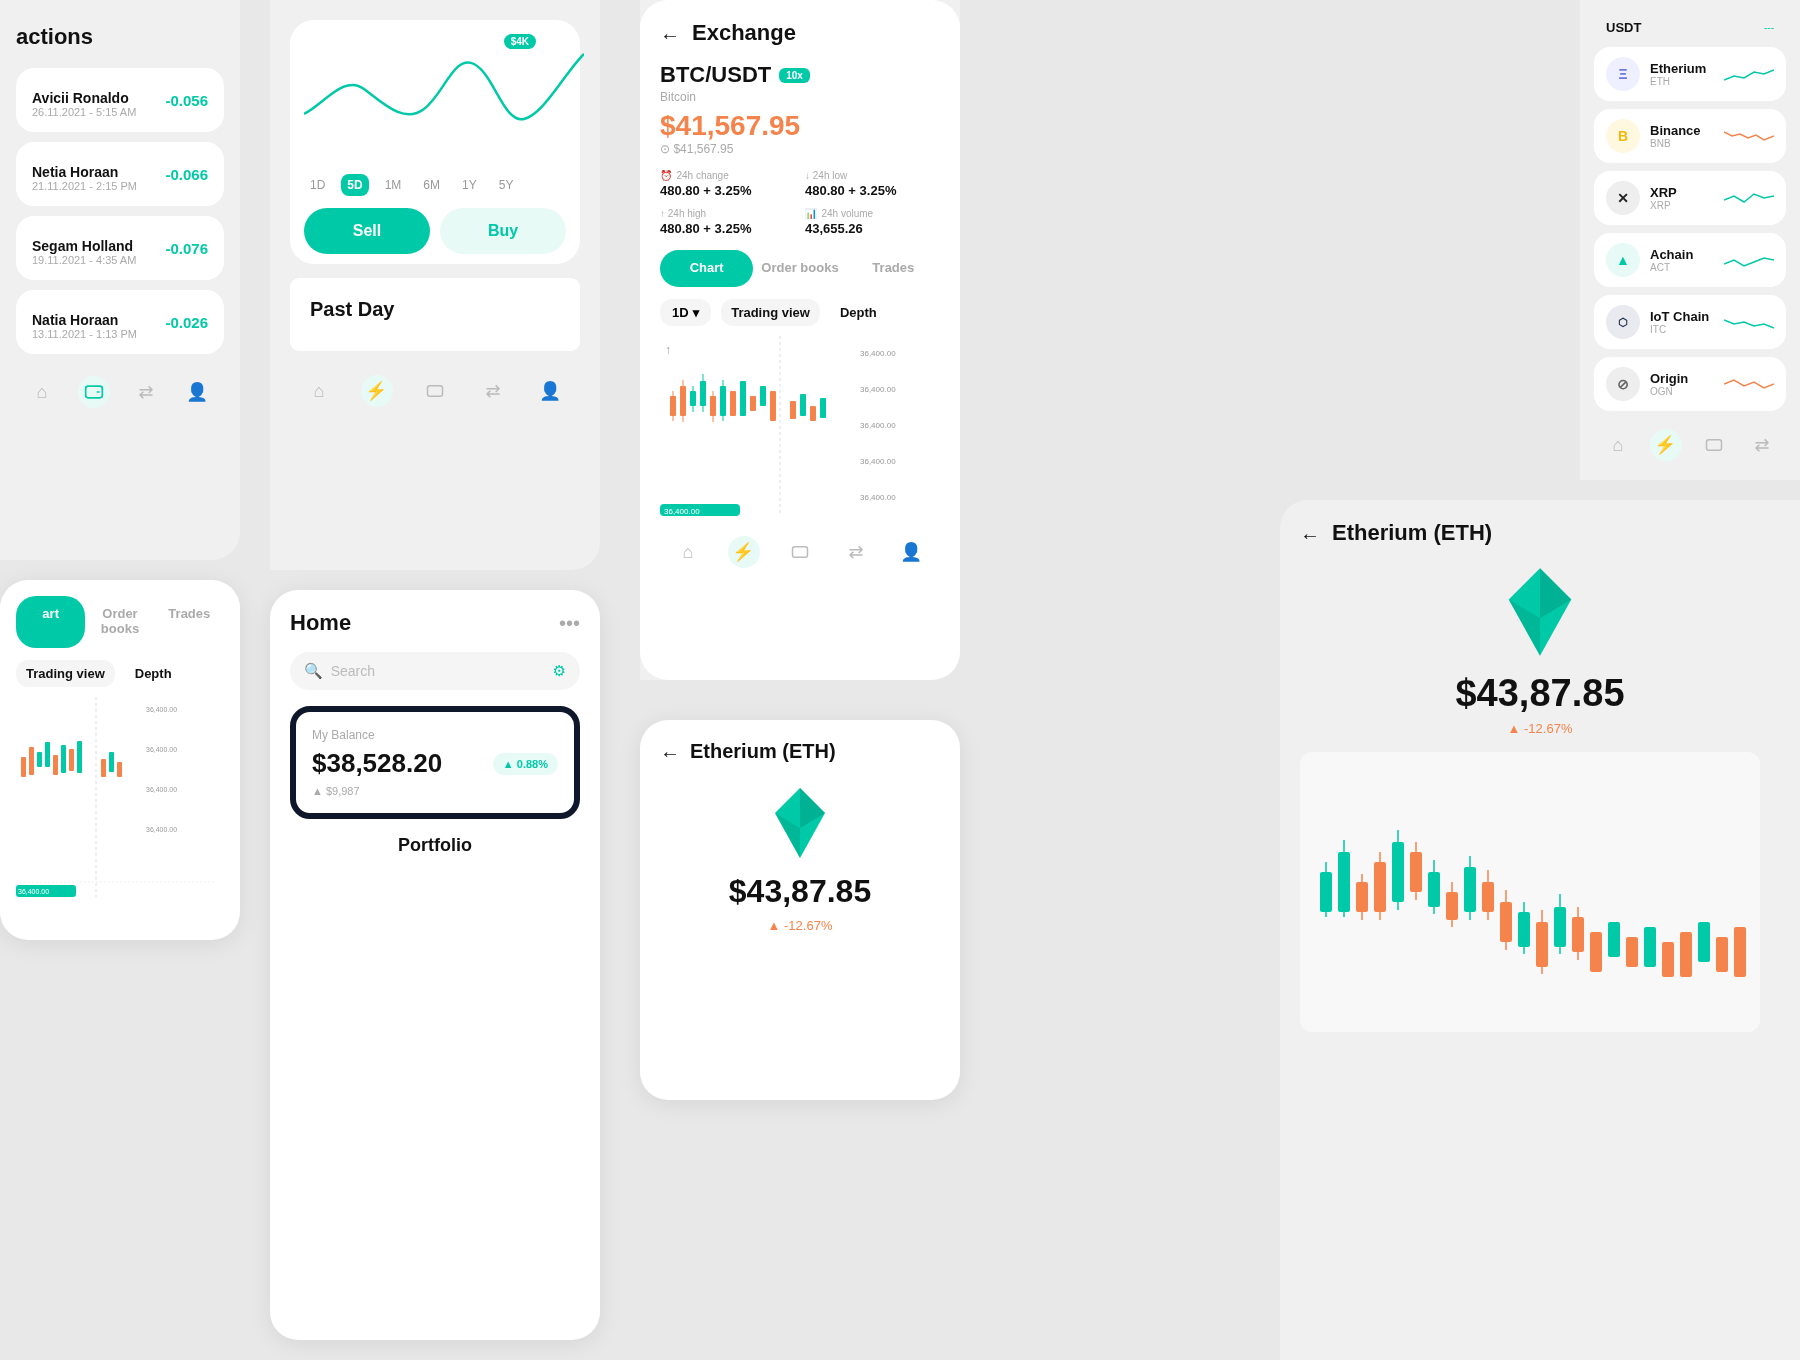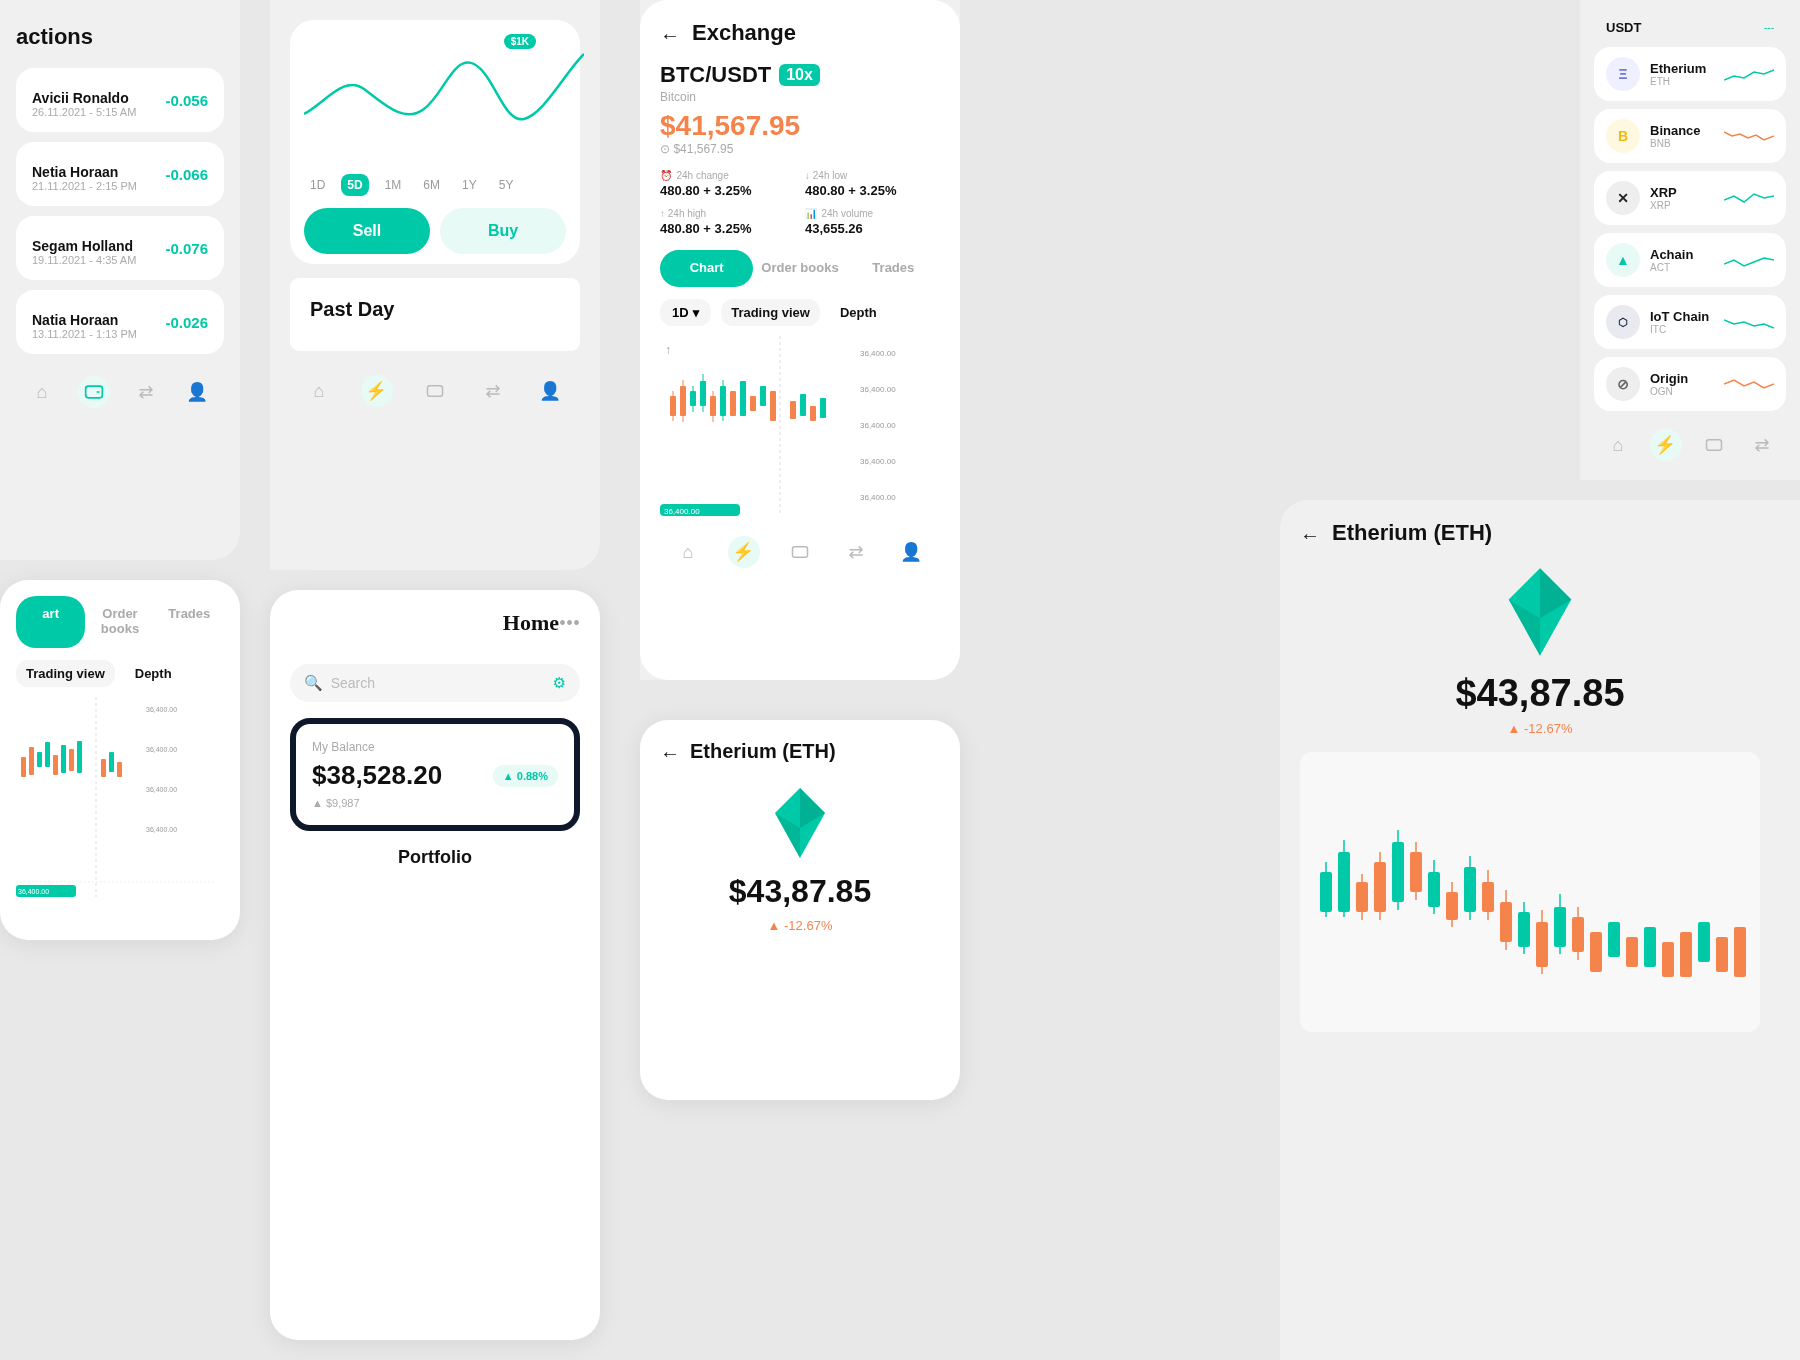--- a/index.html
+++ b/index.html
@@ -137,21 +137,21 @@
     .ex-header {
       display: flex; align-items: center; gap: 12px; margin-bottom: 16px;
     }
     .ex-back { font-size: 20px; color: #111; cursor: pointer; }
     .ex-title { font-size: 22px; font-weight: 700; color: #111; }
 
     .pair-header { margin-bottom: 14px; }
     .pair-name { font-size: 22px; font-weight: 700; color: #111; display: flex; align-items: center; gap: 8px; }
     .pair-badge {
       background: #00c9a7; color: #fff;
-      font-size: 16px; font-weight: 700; padding: 2px 7px; border-radius: 6px;
+      font-size: 10px; font-weight: 700; padding: 2px 7px; border-radius: 6px;
     }
     .pair-sub { font-size: 12px; color: #aaa; margin: 2px 0 6px; }
     .pair-price { font-size: 28px; font-weight: 700; color: #f5844c; }
     .pair-price2 { font-size: 12px; color: #aaa; }
 
     .stats-grid {
       display: grid; grid-template-columns: 1fr 1fr; gap: 10px; margin: 14px 0;
     }
     .stat-box {}
     .stat-label { font-size: 10px; color: #aaa; display: flex; align-items: center; gap: 4px; }
@@ -243,23 +243,22 @@
       position: absolute;
       top: 590px; left: 270px;
       width: 330px;
       background: #fff;
       border-radius: 28px;
       padding: 20px 20px 16px;
       box-shadow: 0 4px 24px rgba(0,0,0,.08);
       height: 750px;
     }
     .home-header {
-      display: flex; align-items: center; justify-content: flex-end;
-      margin-bottom: 28px;
-      font-family: Liberation Serif, serif;
+      display: flex; align-items: center; justify-content: space-between;
+      margin-bottom: 16px;
     }
     .home-title { font-size: 22px; font-weight: 700; color: #111; }
     .home-dots { font-size: 20px; color: #aaa; cursor: pointer; }
 
     .search-bar {
       background: #f5f5f5; border-radius: 20px;
       display: flex; align-items: center; gap: 8px;
       padding: 10px 14px; margin-bottom: 16px;
     }
     .search-icon { color: #bbb; font-size: 15px; }
@@ -388,21 +387,21 @@
         </svg>
     </div>
     <div class="nav-icon">⇄</div>
     <div class="nav-icon">👤</div>
   </div>
 </div>
 
 <div class="panel-chart">
   <div class="chart-area">
     <div class="chart-wave">
-      <span class="price-badge">$1K</span>
+      <span class="price-badge">$4K</span>
       <svg viewBox="0 0 280 110" width="280" height="110">
         <path d="M0,80 C20,70 40,40 60,55 C80,70 100,90 120,75 C140,60 150,20 170,30 C190,40 200,90 220,85 C240,80 260,40 280,20" fill="none" stroke="#00c9a7" stroke-width="2.5"></path>
       </svg>
     </div>
     <div class="time-filters">
       <span class="time-btn">1D</span>
       <span class="time-btn active">5D</span>
       <span class="time-btn">1M</span>
       <span class="time-btn">6M</span>
       <span class="time-btn">1Y</span>

